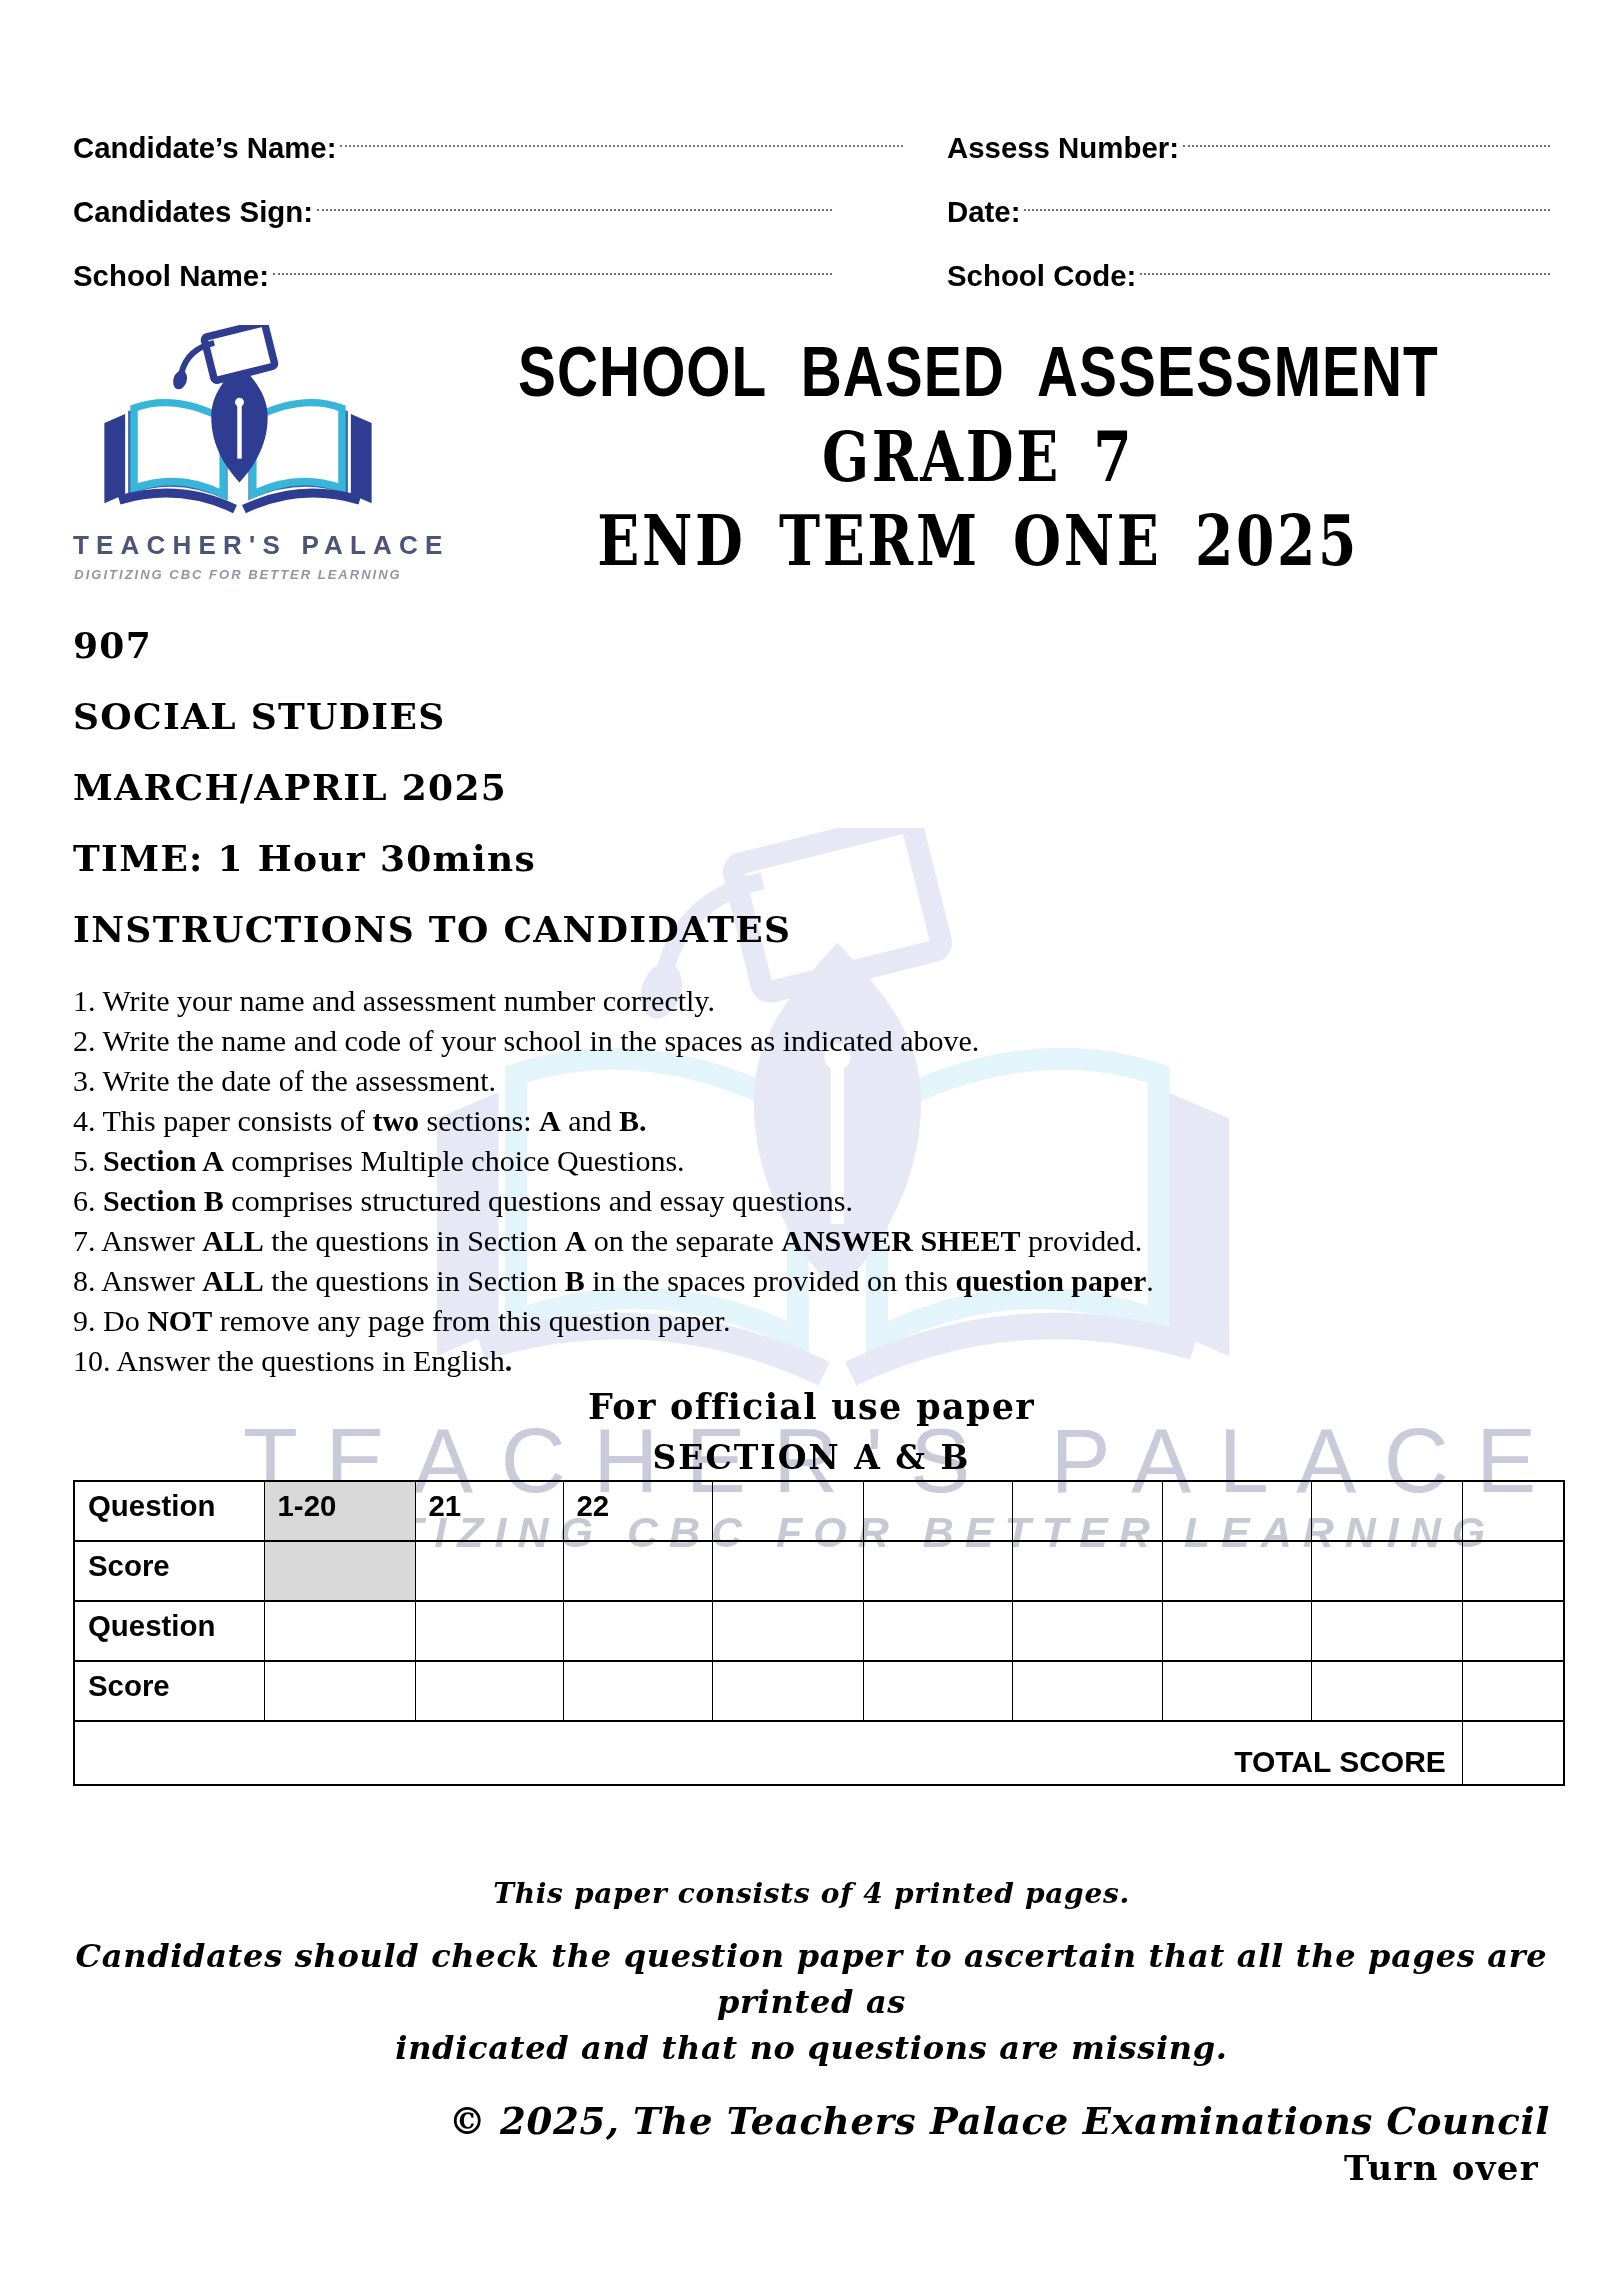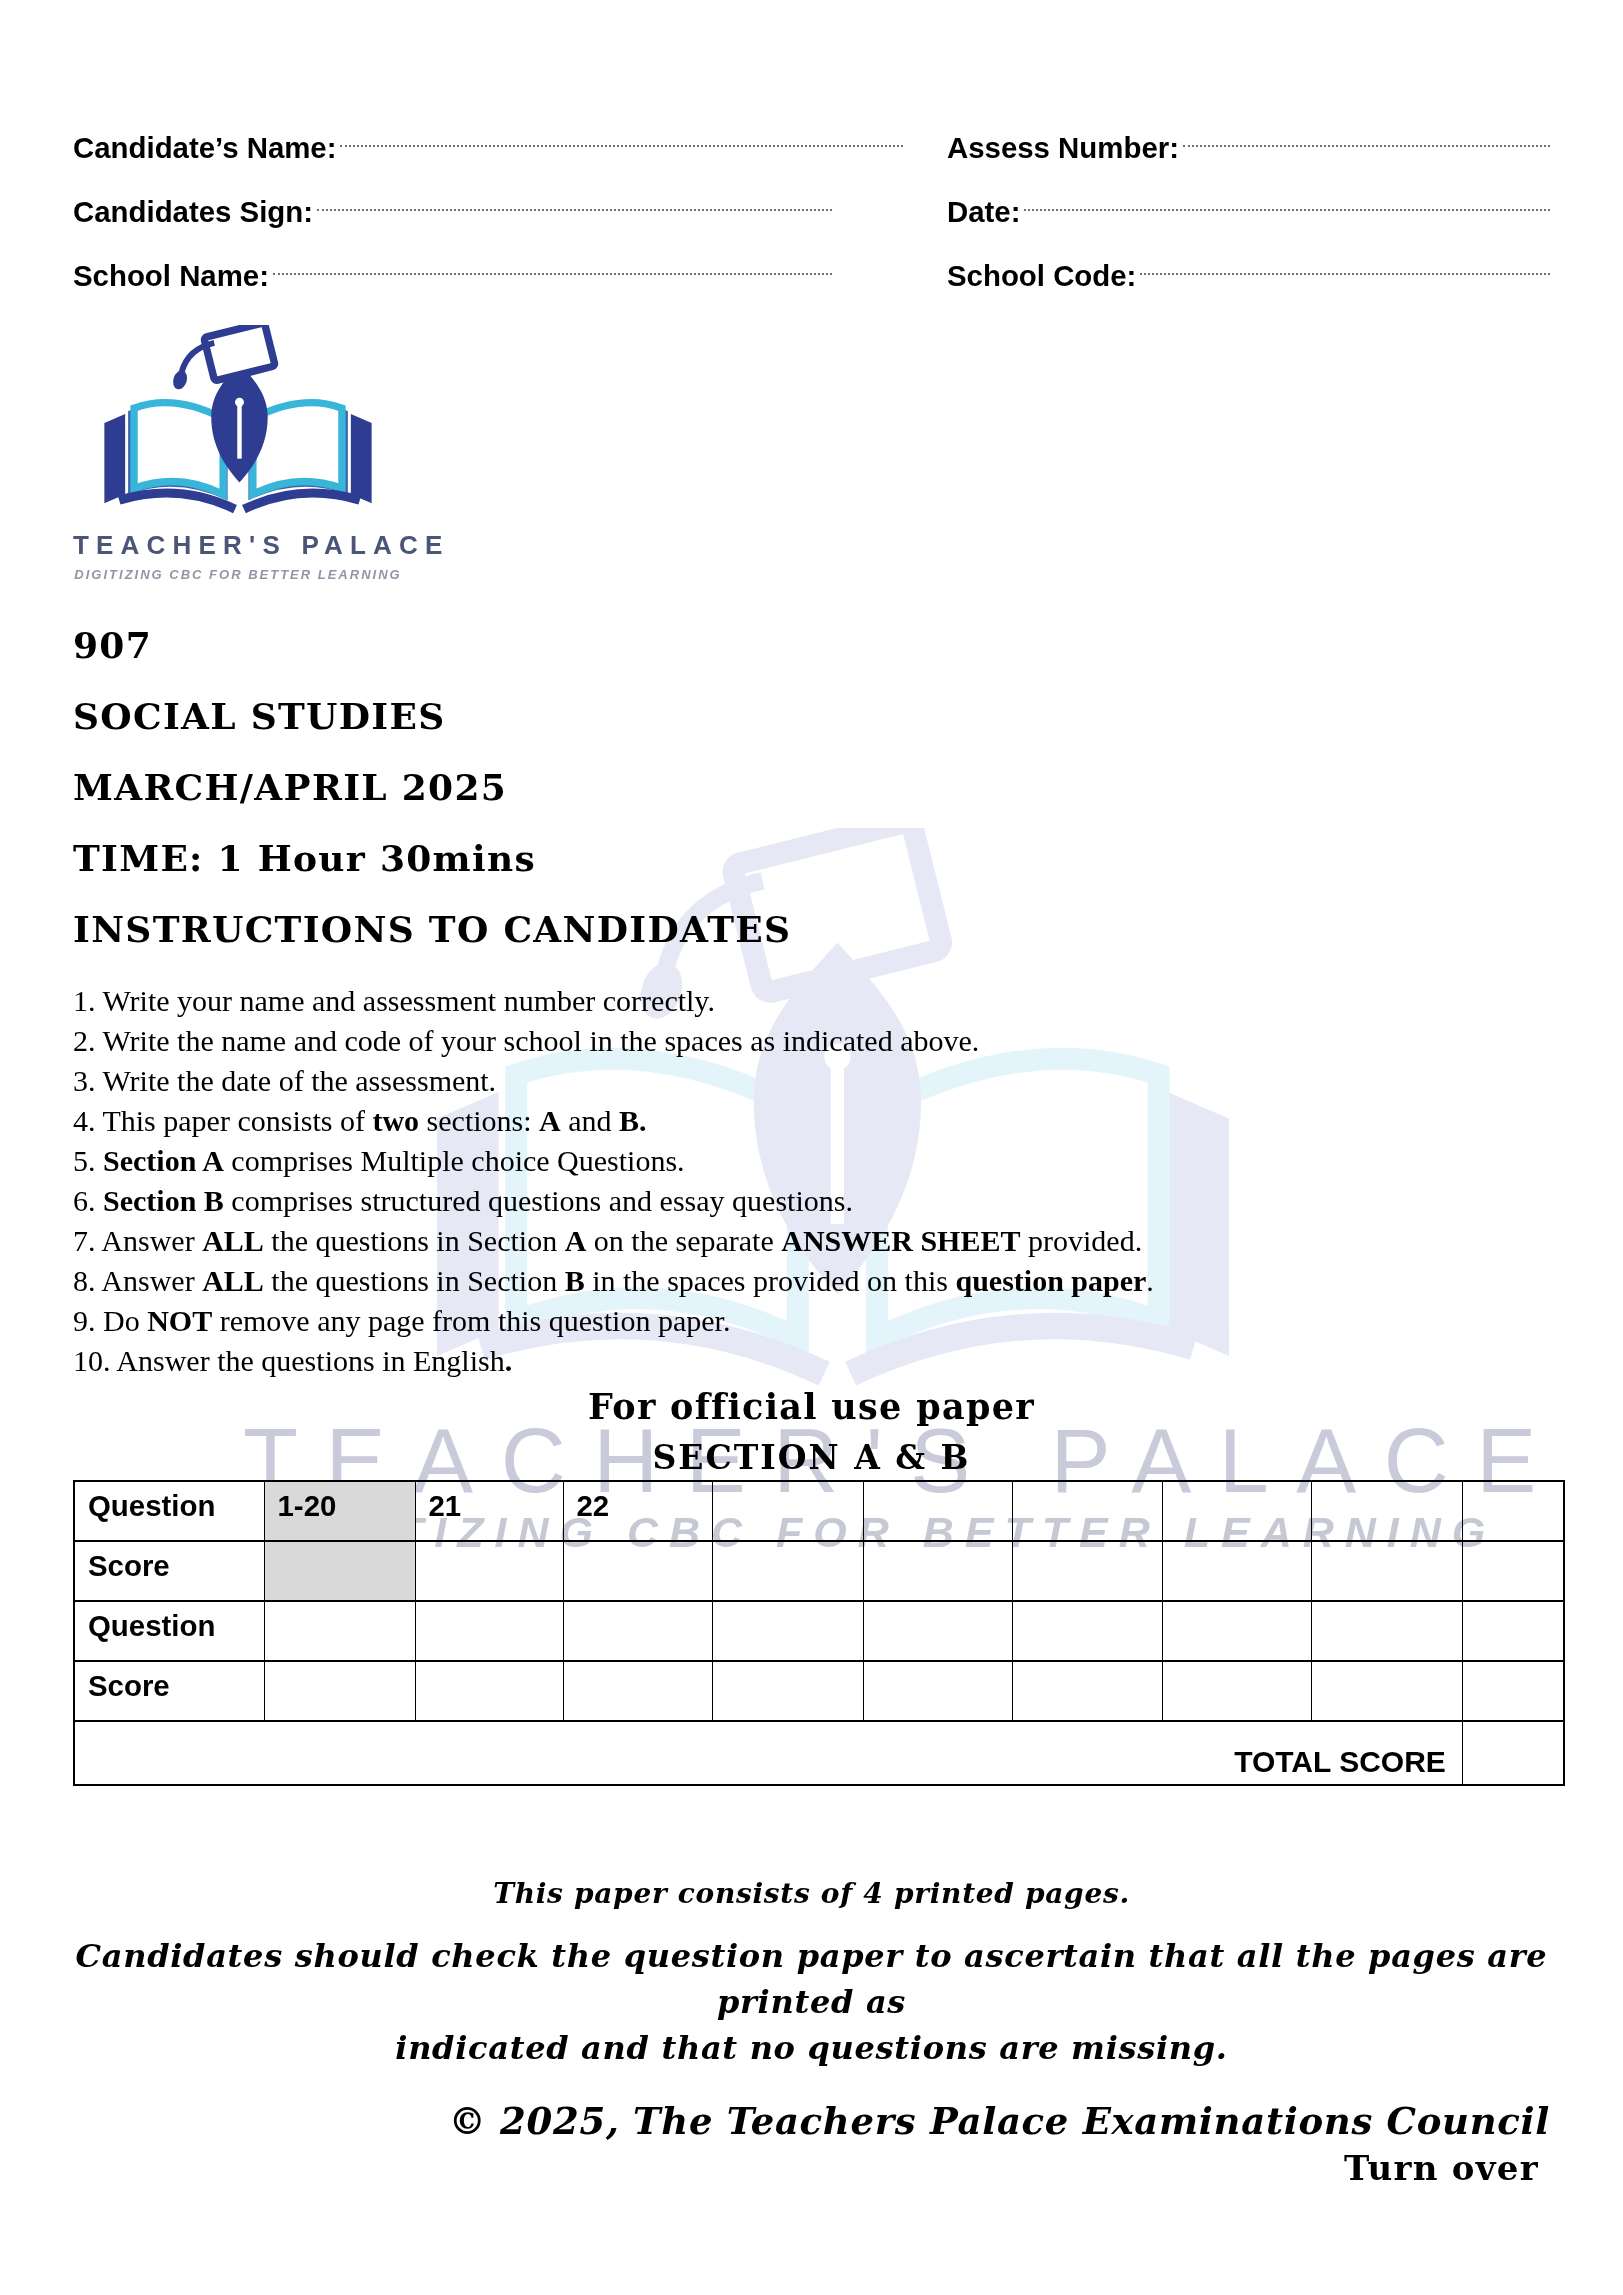--- a/index.html
+++ b/index.html
@@ -146,20 +146,25 @@
             <circle cx="101" cy="52" r="3" fill="#fff"></circle>
             <rect x="99.5" y="54" width="3" height="36" fill="#fff"></rect>
             <rect x="80" y="3" width="42" height="30" rx="2" transform="rotate(-14 101 18)" stroke="#2e3d91" stroke-width="5" fill="#fff"></rect>
             <path d="M84 12 Q66 16 62 32" stroke="#2e3d91" stroke-width="4"></path>
             <ellipse cx="61" cy="37" rx="4.5" ry="6.5" fill="#2e3d91" transform="rotate(18 61 37)"></ellipse>
           </g>
         </svg>
         <div class="logo-name">TEACHER'S PALACE</div>
         <div class="logo-tag">DIGITIZING CBC FOR BETTER LEARNING</div>
       </div>
+      <div class="title-box">
+        <div class="t-line title1"><span class="squeeze1">SCHOOL BASED ASSESSMENT</span></div>
+        <div class="t-line title2"><span class="squeeze">GRADE 7</span></div>
+        <div class="t-line title3"><span class="squeeze">END TERM ONE 2025</span></div>
+      </div>
     </div>
 
     <div class="course tw">
       <div>907</div>
       <div>SOCIAL STUDIES</div>
       <div>MARCH/APRIL 2025</div>
       <div>TIME: 1 Hour 30mins</div>
       <div class="instr-head">INSTRUCTIONS TO CANDIDATES</div>
     </div>
 

